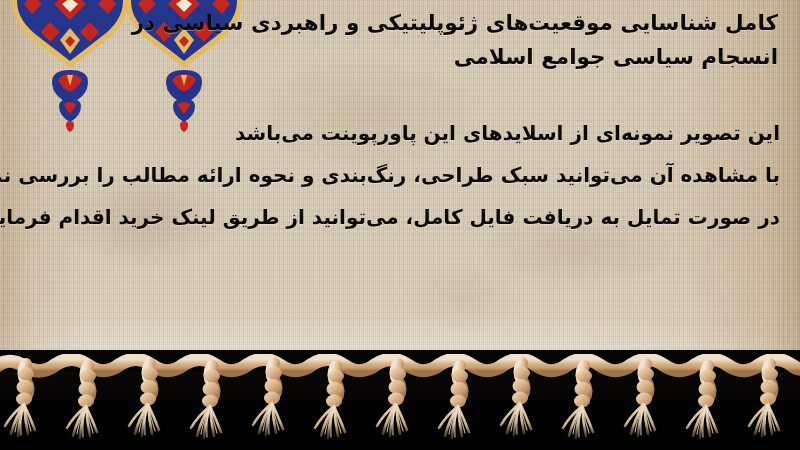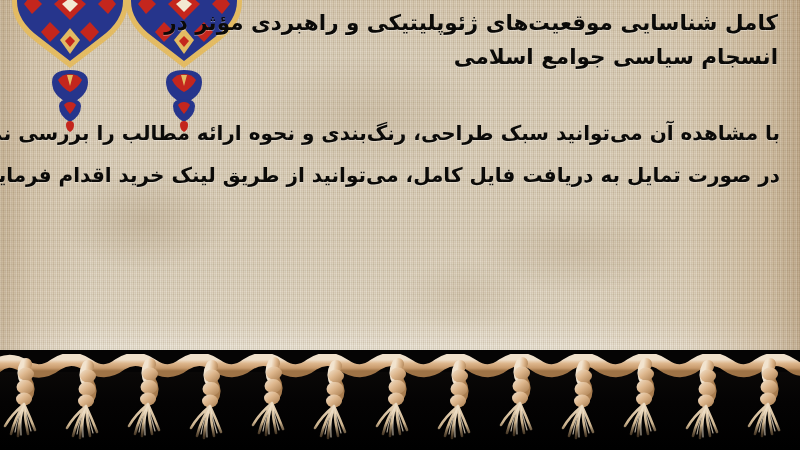--- a/index.html
+++ b/index.html
@@ -179,25 +179,26 @@
     </svg>
 
     <svg class="orn b" width="124" height="186" viewBox="0 0 124 186">
       <use href="#pend"></use>
     </svg>
   </div>
 
   <div class="text-layer">
 
     <div class="title">
-      <span class="t-line l1">کامل شناسایی موقعیت‌های ژئوپلیتیکی و راهبردی مؤثر در</span>
+      <span class="t-line l1">کامل شناسایی موقعیت‌های ژئوپلیتیکی و راهبردی سیاسی در</span>
       <span class="t-line l2">انسجام سیاسی جوامع اسلامی</span>
     </div>
 
     <div class="body">
+      <span class="b-line b1">این تصویر نمونه‌ای از اسلایدهای این پاورپوینت می‌باشد</span>
       <span class="b-line b2">با مشاهده آن می‌توانید سبک طراحی، رنگ‌بندی و نحوه ارائه مطالب را بررسی نمایید</span>
       <span class="b-line b3">در صورت تمایل به دریافت فایل کامل، می‌توانید از طریق لینک خرید اقدام فرمایید</span>
     </div>
 
   </div>
 
   <div class="fringe-zone">
     <div class="blackfield"></div>
 
     <svg class="rope" width="812" height="30" viewBox="0 0 812 30" preserveAspectRatio="none">

